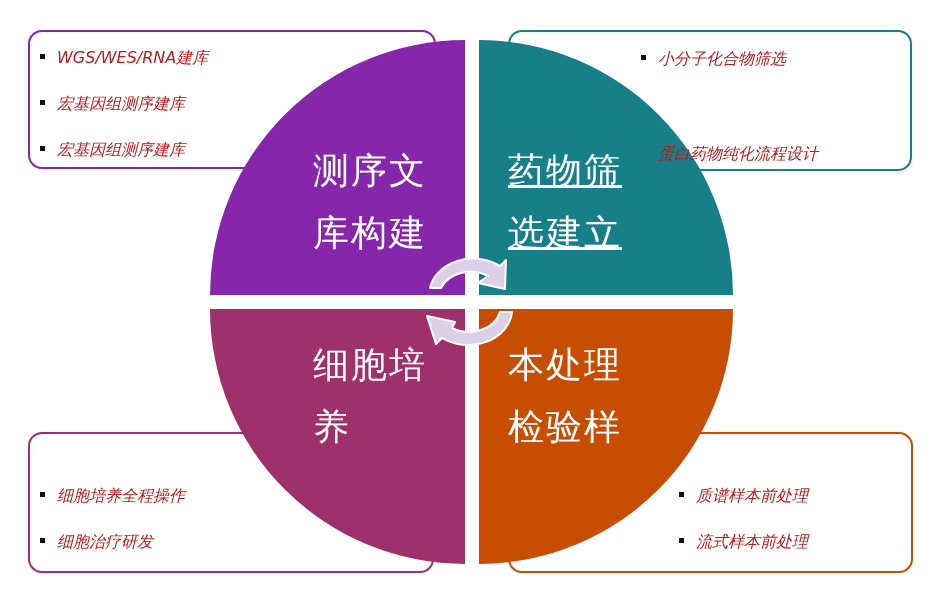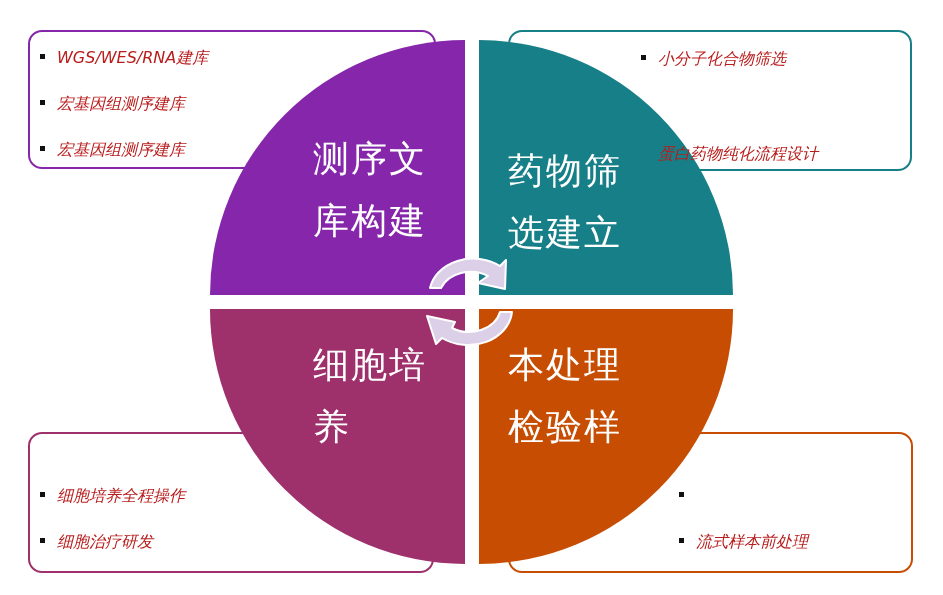--- a/index.html
+++ b/index.html
@@ -30,25 +30,25 @@
   <path d="M479,309 L733,309 A254,255 0 0 1 479,564 Z" fill="#c64d02"></path>
 
   <g fill="#dcd0e8" stroke="#ffffff" stroke-width="2" stroke-linejoin="round">
 
     <path d="M430,288 A44,36 0 0 1 500,266 L506,260 L505,289 L478,283 L488,276 A32,26 0 0 0 441,288 Z"></path>
 
     <path d="M512,312 A44,36 0 0 1 442,338 L436,344 L427,316 L455,322 L452,328 A32,26 0 0 0 500,312 Z"></path>
   </g>
 </svg>
 
-<div class="qlabel" style="left:313px;top:128px;">
+<div class="qlabel" style="left:313px;top:140px;">
   <div>测序文</div>
   <div>库构建</div>
 </div>
-<div class="qlabel" style="left:508px;top:140px;">
+<div class="qlabel" style="left:508px;top:140px;text-decoration:underline;">
   <div>药物筛</div>
   <div>选建立</div>
 </div>
 <div class="qlabel" style="left:313px;top:334px;text-align:left;width:122px;">
   <div>细胞培</div>
   <div>养</div>
 </div>
 <div class="qlabel" style="left:508px;top:334px;">
   <div>本处理</div>
   <div>检验样</div>
@@ -57,14 +57,14 @@
 <div class="item" style="left:40px;top:46px;"><span class="bullet"></span><span>WGS/WES/RNA建库</span></div>
 <div class="item" style="left:40px;top:92px;"><span class="bullet"></span><span>宏基因组测序建库</span></div>
 <div class="item" style="left:40px;top:138px;"><span class="bullet"></span><span>宏基因组测序建库</span></div>
 
 <div class="item" style="left:641px;top:47px;"><span class="bullet"></span><span>小分子化合物筛选</span></div>
 <div class="item" style="left:658px;top:94px;margin-top:48px;"><span>蛋白药物纯化流程设计</span></div>
 
 <div class="item" style="left:40px;top:484px;"><span class="bullet"></span><span>细胞培养全程操作</span></div>
 <div class="item" style="left:40px;top:530px;"><span class="bullet"></span><span>细胞治疗研发</span></div>
 
-<div class="item" style="left:679px;top:484px;"><span class="bullet"></span></div>
+<div class="item" style="left:679px;top:484px;"><span class="bullet"></span><span>质谱样本前处理</span></div>
 <div class="item" style="left:679px;top:530px;"><span class="bullet"></span><span>流式样本前处理</span></div>
 
 </body></html>

